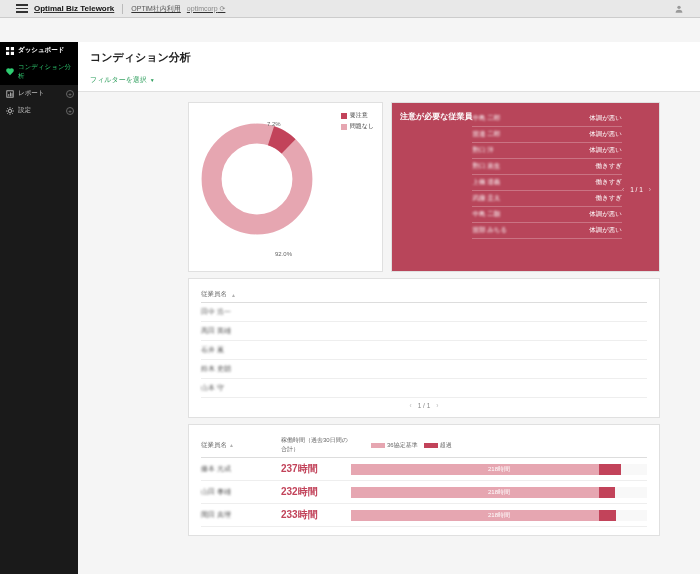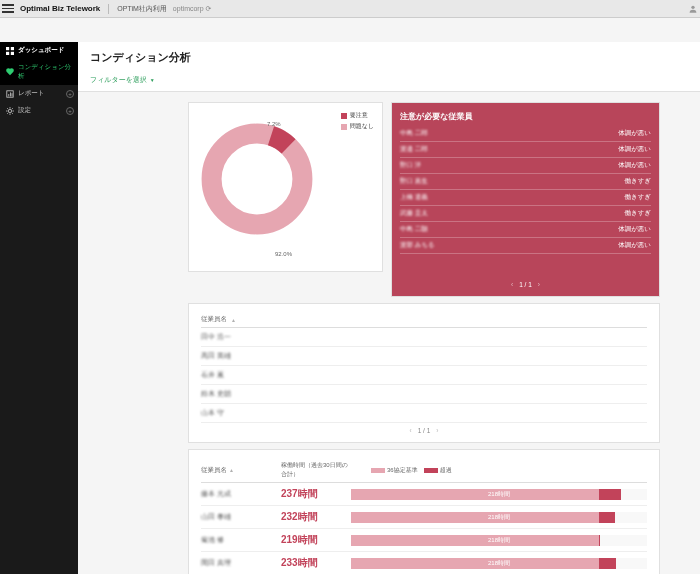--- a/index.html
+++ b/index.html
@@ -1,17 +1,17 @@
 <!DOCTYPE html>
 <html><head>
 <meta charset="utf-8">
 <style>
 * { margin:0; padding:0; box-sizing:border-box; font-family:"Hiragino Sans","Meiryo",sans-serif; }
 body { background:#f5f5f5; width:700px; height:574px; overflow:hidden; font-size:7px; color:#333; }
-.topbar { height:18px; background:#e8e8e8; display:flex; align-items:center; padding:0 2px; border-bottom:1px solid #ccc; }
+.topbar { height:18px; background:#e8e8e8; display:flex; align-items:center; padding:0 16px; border-bottom:1px solid #ccc;text-decoration:underline; }
 .hamburger { width:12px; height:12px; display:flex; flex-direction:column; justify-content:center; gap:2px; margin-right:6px; cursor:pointer; }
 .hamburger span { height:1.5px; background:#333; }
 .brand { font-weight:bold; font-size:8px; color:#111; }
 .tenant { margin-left:8px; color:#555; font-size:7px; border-left:1px solid #bbb; padding-left:8px; }
 .tenant2 { margin-left:6px; color:#888; font-size:7px; }
 .topbar-sp { flex:1; }
 .user-ic { width:10px; height:10px; color:#888; }
 
 .shell { display:flex; height:calc(100% - 18px);margin-top:24px; }
 .sidebar { width:78px; background:#1a1a1a; color:#ccc; display:flex; flex-direction:column; }
@@ -26,21 +26,21 @@
 .page-title { font-size:11px; font-weight:bold; color:#222; }
 .filter-row { padding:4px 12px 6px; background:#fff; border-bottom:1px solid #e0e0e0; }
 .filter-link { color:#2a9d5a; font-size:7px; cursor:pointer; display:inline-flex; align-items:center; gap:3px; }
 .filter-link::after { content:"▼"; font-size:5px; }
 
 .content { padding:10px 40px 10px 110px; }
 .sec-title { font-size:9px; color:#444; margin:6px 0 6px; }
 .row { display:flex; gap:8px; }
 .card { background:#fff; border:1px solid #e0e0e0; padding:8px; }
 .card.chart { width:195px; height:170px; position:relative; }
-.card.alert { flex:1; background:#b8455a; color:#fff; height:195px; display:flex; flex-direction:column; }
+.card.alert { flex:1; background:#b8455a; color:#fff; height:170px; display:flex; }
 .alert-title { font-size:8px; font-weight:bold; margin-bottom:4px; }
 .alert-list { flex:1; }
 .alert-row { display:flex; justify-content:space-between; padding:3px 0; border-bottom:1px solid rgba(255,255,255,.25); font-size:6.5px; }
 .alert-row .nm { filter:blur(1.2px); }
 .pager { display:flex; justify-content:center; align-items:center; gap:6px; font-size:6.5px; padding-top:4px; color:#fff; }
 .pager.dark { color:#888; }
 .pager .arr { cursor:pointer; opacity:.6; }
 
 .donut { width:120px; height:120px; margin:8px auto 0; }
 .donut-lbl { position:absolute; font-size:6px; color:#666; }
@@ -243,29 +243,20 @@
             <div class="over-row">
               <div class="c1"><span class="nm">山田 孝雄</span></div>
               <div class="c2">232時間</div>
               <div class="bar-wrap">
                 <div class="bar-seg" style="left:0;width:83.8%;background:#e6a6b1"></div>
                 <div class="bar-seg" style="left:83.8%;width:5.4%;background:#c2435a"></div>
                 <div class="bar-lbl">218時間</div>
               </div>
             </div>
             <div class="over-row">
-              <div class="c1"><span class="nm">菊池 修</span></div>
-              <div class="c2">219時間</div>
-              <div class="bar-wrap">
-                <div class="bar-seg" style="left:0;width:83.8%;background:#e6a6b1"></div>
-                <div class="bar-seg" style="left:83.8%;width:0.4%;background:#c2435a"></div>
-                <div class="bar-lbl">218時間</div>
-              </div>
-            </div>
-            <div class="over-row">
               <div class="c1"><span class="nm">岡田 真理</span></div>
               <div class="c2">233時間</div>
               <div class="bar-wrap">
                 <div class="bar-seg" style="left:0;width:83.8%;background:#e6a6b1"></div>
                 <div class="bar-seg" style="left:83.8%;width:5.8%;background:#c2435a"></div>
                 <div class="bar-lbl">218時間</div>
               </div>
             </div>
           </div>
 

